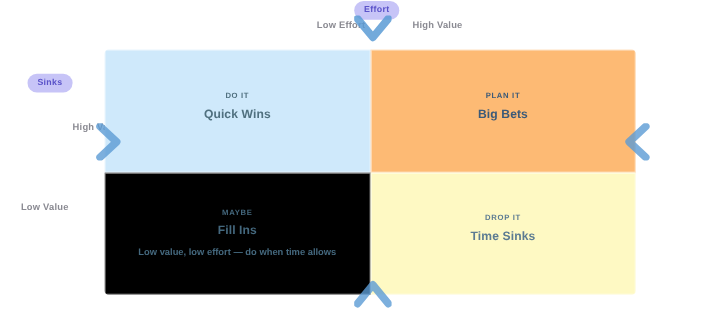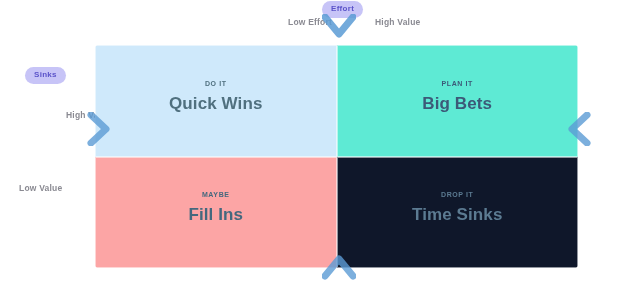--- a/index.html
+++ b/index.html
@@ -90,40 +90,40 @@
   .quad-tag {
     font-size: 7px;
     font-weight: 700;
     letter-spacing: .6px;
     text-transform: uppercase;
     margin-bottom: 7px;
     text-align: center;
     white-space: nowrap;
   }
   .quad-title {
-    font-size: 17px;
+    font-size: 11px;
     font-weight: 700;
     letter-spacing: .1px;
     margin-bottom: 8px;
     text-align: center;
     white-space: nowrap;
   }
   .quad-desc {
     font-size: 8.5px;
     font-weight: 600;
     line-height: 1.25;
     text-align: center;
     max-width: 215px;
   }
 
   
   #quad-tl { background: #cfe9fb; }
-  #quad-tr { background: #5eead4; }
-  #quad-bl { background: #fca5a5; }
-  #quad-br { background: #0f172a; }
+  #quad-tr { background: #fdba74; }
+  #quad-bl { background: #000000; }
+  #quad-br { background: #fef9c3; }
 
   #quad-tl .quad-tag, #quad-tl .quad-title, #quad-tl .quad-desc { color: #50707f; }
   #quad-tr .quad-tag, #quad-tr .quad-title, #quad-tr .quad-desc { color: #3c5a78; }
   #quad-bl .quad-tag, #quad-bl .quad-title, #quad-bl .quad-desc { color: #44687e; }
   #quad-br .quad-tag, #quad-br .quad-title, #quad-br .quad-desc { color: #5c7b92; }
 
   
   .arrow {
     position: absolute;
     width: 0;
@@ -161,20 +161,21 @@
     </div>
 
     <div id="quad-tr" class="quad">
       <div class="quad-tag">PLAN IT</div>
       <div class="quad-title">Big Bets</div>
     </div>
 
     <div id="quad-bl" class="quad">
       <div class="quad-tag">MAYBE</div>
       <div class="quad-title">Fill Ins</div>
+      <div class="quad-desc">Low value, low effort — do when time allows</div>
     </div>
 
     <div id="quad-br" class="quad">
       <div class="quad-tag">DROP IT</div>
       <div class="quad-title">Time Sinks</div>
     </div>
 
   </div>
 
   <div id="arrow-top" class="arrow">

